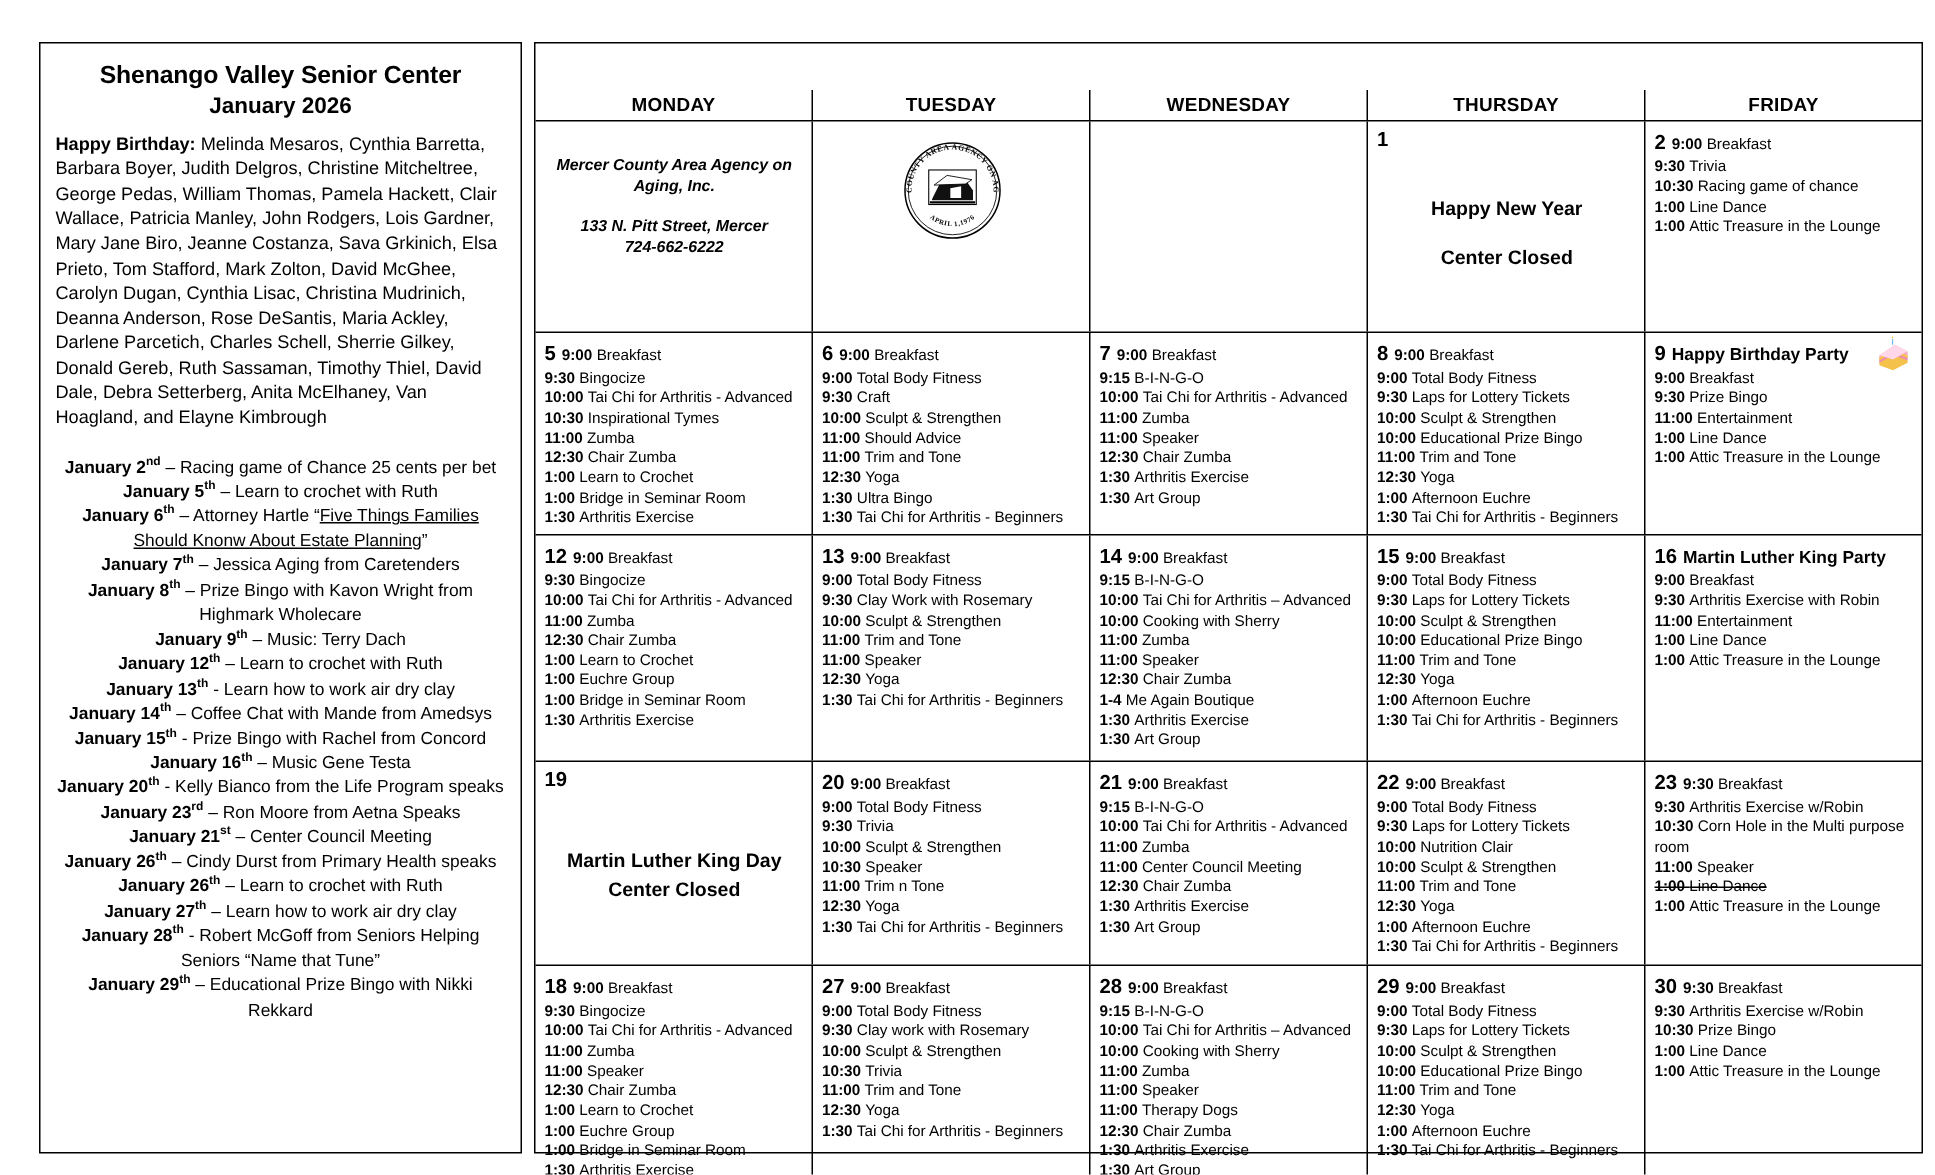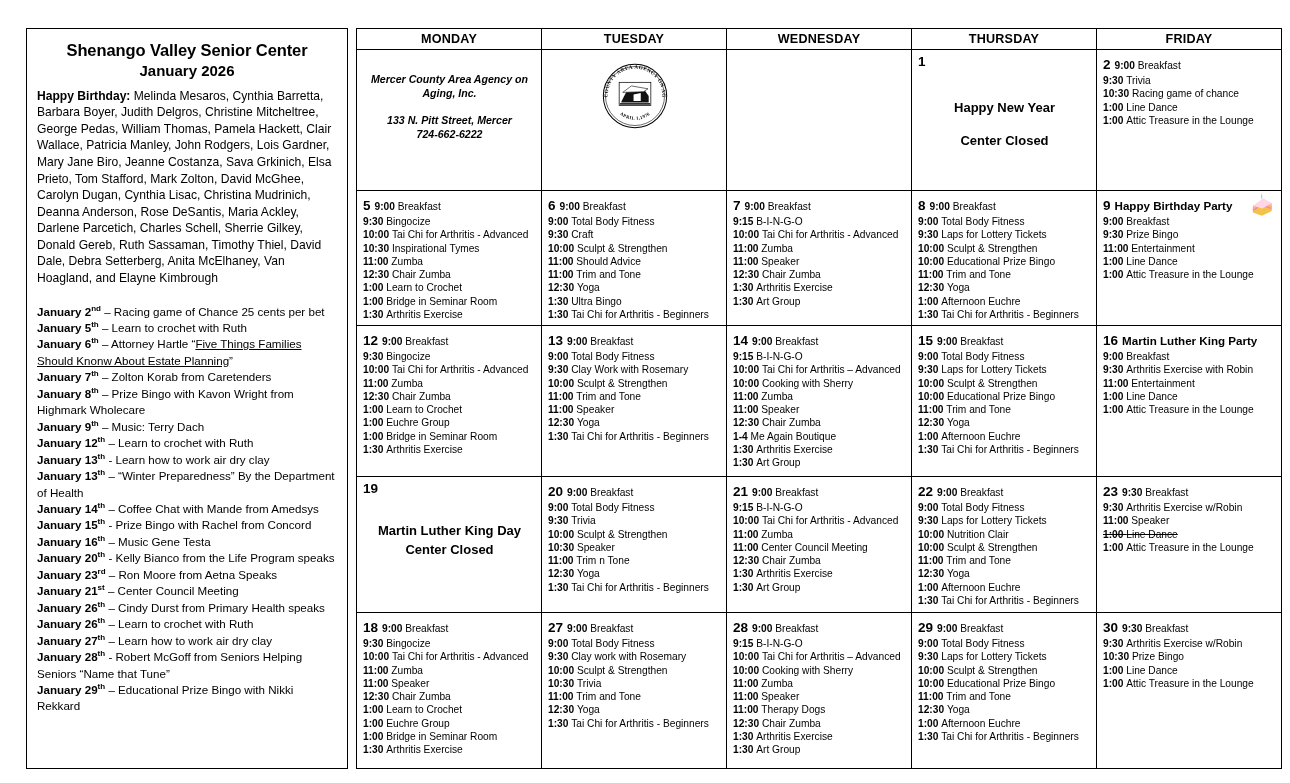--- a/index.html
+++ b/index.html
@@ -44,38 +44,40 @@
   .bday-block{
     font-size:12.1px;
     line-height:1.37;
     text-align:left;
   }
   .bday-label{font-weight:bold;}
   .events-list{
     margin-top:17px;
     font-size:11.6px;
     line-height:1.42;
+    text-align:center;
   }
   .ev{margin:0;}
   .ev b{font-weight:bold;}
   .ev sup{font-size:8px;vertical-align:super;line-height:0;}
   .u{text-decoration:underline;}
 
   
   .calendar{
     flex:1 1 auto;
     display:flex;
     flex-direction:column;
     border:1.5px solid #000;
     box-sizing:border-box;
   }
   .cal-head{
     display:flex;
     border-bottom:1.5px solid #000;
     flex:0 0 20px;
+    margin-top:31px;
   }
   .cal-head .hcell{
     flex:1 1 0;
     text-align:center;
     font-size:12.6px;
     font-weight:bold;
     letter-spacing:0.2px;
     line-height:20px;
     border-right:1px solid #000;
     box-sizing:border-box;
@@ -133,21 +135,21 @@
   .agency .gap{height:12px;}
 
   
   .closed-block{
     text-align:center;
     font-size:13px;
     font-weight:bold;
     margin-top:22px;
     line-height:2.55;
   }
-  .closed-block.tight{line-height:1.45;margin-top:26px;}
+  .closed-block.tight{line-height:1.45;margin-top:38px;}
 
   
   .seal-wrap{
     display:flex;align-items:flex-start;justify-content:center;
     padding-top:6px;
   }
 
   .cake{
     position:absolute;
     right:6px;top:2px;
@@ -163,26 +165,25 @@
     <div class="center-name">Shenango Valley Senior Center</div>
     <div class="center-month">January 2026</div>
     <div class="bday-block">
       <span class="bday-label">Happy Birthday:</span>
       <span>Melinda Mesaros, Cynthia Barretta, Barbara Boyer, Judith Delgros, Christine Mitcheltree, George Pedas, William Thomas, Pamela Hackett, Clair Wallace, Patricia Manley, John Rodgers, Lois Gardner, Mary Jane Biro, Jeanne Costanza, Sava Grkinich, Elsa Prieto, Tom Stafford, Mark Zolton, David McGhee, Carolyn Dugan, Cynthia Lisac, Christina Mudrinich, Deanna Anderson, Rose DeSantis, Maria Ackley, Darlene Parcetich, Charles Schell, Sherrie Gilkey, Donald Gereb, Ruth Sassaman, Timothy Thiel, David Dale, Debra Setterberg, Anita McElhaney, Van Hoagland, and Elayne Kimbrough</span>
     </div>
     <div class="events-list" id="events-list">
         <div class="ev"><b>January 2<sup>nd</sup></b> – <span>Racing game of Chance 25 cents per bet</span></div>
         <div class="ev"><b>January 5<sup>th</sup></b> – <span>Learn to crochet with Ruth</span></div>
         <div class="ev"><b>January 6<sup>th</sup></b> – <span>Attorney Hartle “<span class="u">Five Things Families Should Knonw About Estate Planning</span>”</span></div>
-        <div class="ev"><b>January 7<sup>th</sup></b> – <span>Zolton Korab from Caretenders</span></div>
+        <div class="ev"><b>January 7<sup>th</sup></b> – <span>Jessica Aging from Caretenders</span></div>
         <div class="ev"><b>January 8<sup>th</sup></b> – <span>Prize Bingo with Kavon Wright from Highmark Wholecare</span></div>
         <div class="ev"><b>January 9<sup>th</sup></b> – <span>Music: Terry Dach</span></div>
         <div class="ev"><b>January 12<sup>th</sup></b> – <span>Learn to crochet with Ruth</span></div>
         <div class="ev"><b>January 13<sup>th</sup></b> - <span>Learn how to work air dry clay</span></div>
-        <div class="ev"><b>January 13<sup>th</sup></b> – <span>“Winter Preparedness” By the Department of Health</span></div>
         <div class="ev"><b>January 14<sup>th</sup></b> – <span>Coffee Chat with Mande from Amedsys</span></div>
         <div class="ev"><b>January 15<sup>th</sup></b> - <span>Prize Bingo with Rachel from Concord</span></div>
         <div class="ev"><b>January 16<sup>th</sup></b> – <span>Music Gene Testa</span></div>
         <div class="ev"><b>January 20<sup>th</sup></b> - <span>Kelly Bianco from the Life Program speaks</span></div>
         <div class="ev"><b>January 23<sup>rd</sup></b> – <span>Ron Moore from Aetna Speaks</span></div>
         <div class="ev"><b>January 21<sup>st</sup></b> – <span>Center Council Meeting</span></div>
         <div class="ev"><b>January 26<sup>th</sup></b> – <span>Cindy Durst from Primary Health speaks</span></div>
         <div class="ev"><b>January 26<sup>th</sup></b> – <span>Learn to crochet with Ruth</span></div>
         <div class="ev"><b>January 27<sup>th</sup></b> – <span>Learn how to work air dry clay</span></div>
         <div class="ev"><b>January 28<sup>th</sup></b> - <span>Robert McGoff from Seniors Helping Seniors “Name that Tune”</span></div>
@@ -395,20 +396,21 @@
             <div class="ev-line"><span class="t">10:00 </span><span>Nutrition Clair</span></div>
             <div class="ev-line"><span class="t">10:00 </span><span>Sculpt &amp; Strengthen</span></div>
             <div class="ev-line"><span class="t">11:00 </span><span>Trim and Tone</span></div>
             <div class="ev-line"><span class="t">12:30 </span><span>Yoga</span></div>
             <div class="ev-line"><span class="t">1:00 </span><span>Afternoon Euchre</span></div>
             <div class="ev-line"><span class="t">1:30 </span><span>Tai Chi for Arthritis - Beginners</span></div>
           </div>
           <div class="cell">
             <div class="first-line"><span class="daynum">23</span><span class="ev-line"><span class="t">9:30 </span><span>Breakfast</span></span></div>
             <div class="ev-line"><span class="t">9:30 </span><span>Arthritis Exercise w/Robin</span></div>
+            <div class="ev-line"><span class="t">10:30 </span><span>Corn Hole in the Multi purpose room</span></div>
             <div class="ev-line"><span class="t">11:00 </span><span>Speaker</span></div>
             <div class="ev-line strike"><span class="t">1:00 </span><span>Line Dance</span></div>
             <div class="ev-line"><span class="t">1:00 </span><span>Attic Treasure in the Lounge</span></div>
           </div>
         </div>
         <div class="cal-row r4">
           <div class="cell">
             <div class="first-line"><span class="daynum">18</span><span class="ev-line"><span class="t">9:00 </span><span>Breakfast</span></span></div>
             <div class="ev-line"><span class="t">9:30 </span><span>Bingocize</span></div>
             <div class="ev-line"><span class="t">10:00 </span><span>Tai Chi for Arthritis - Advanced</span></div>

